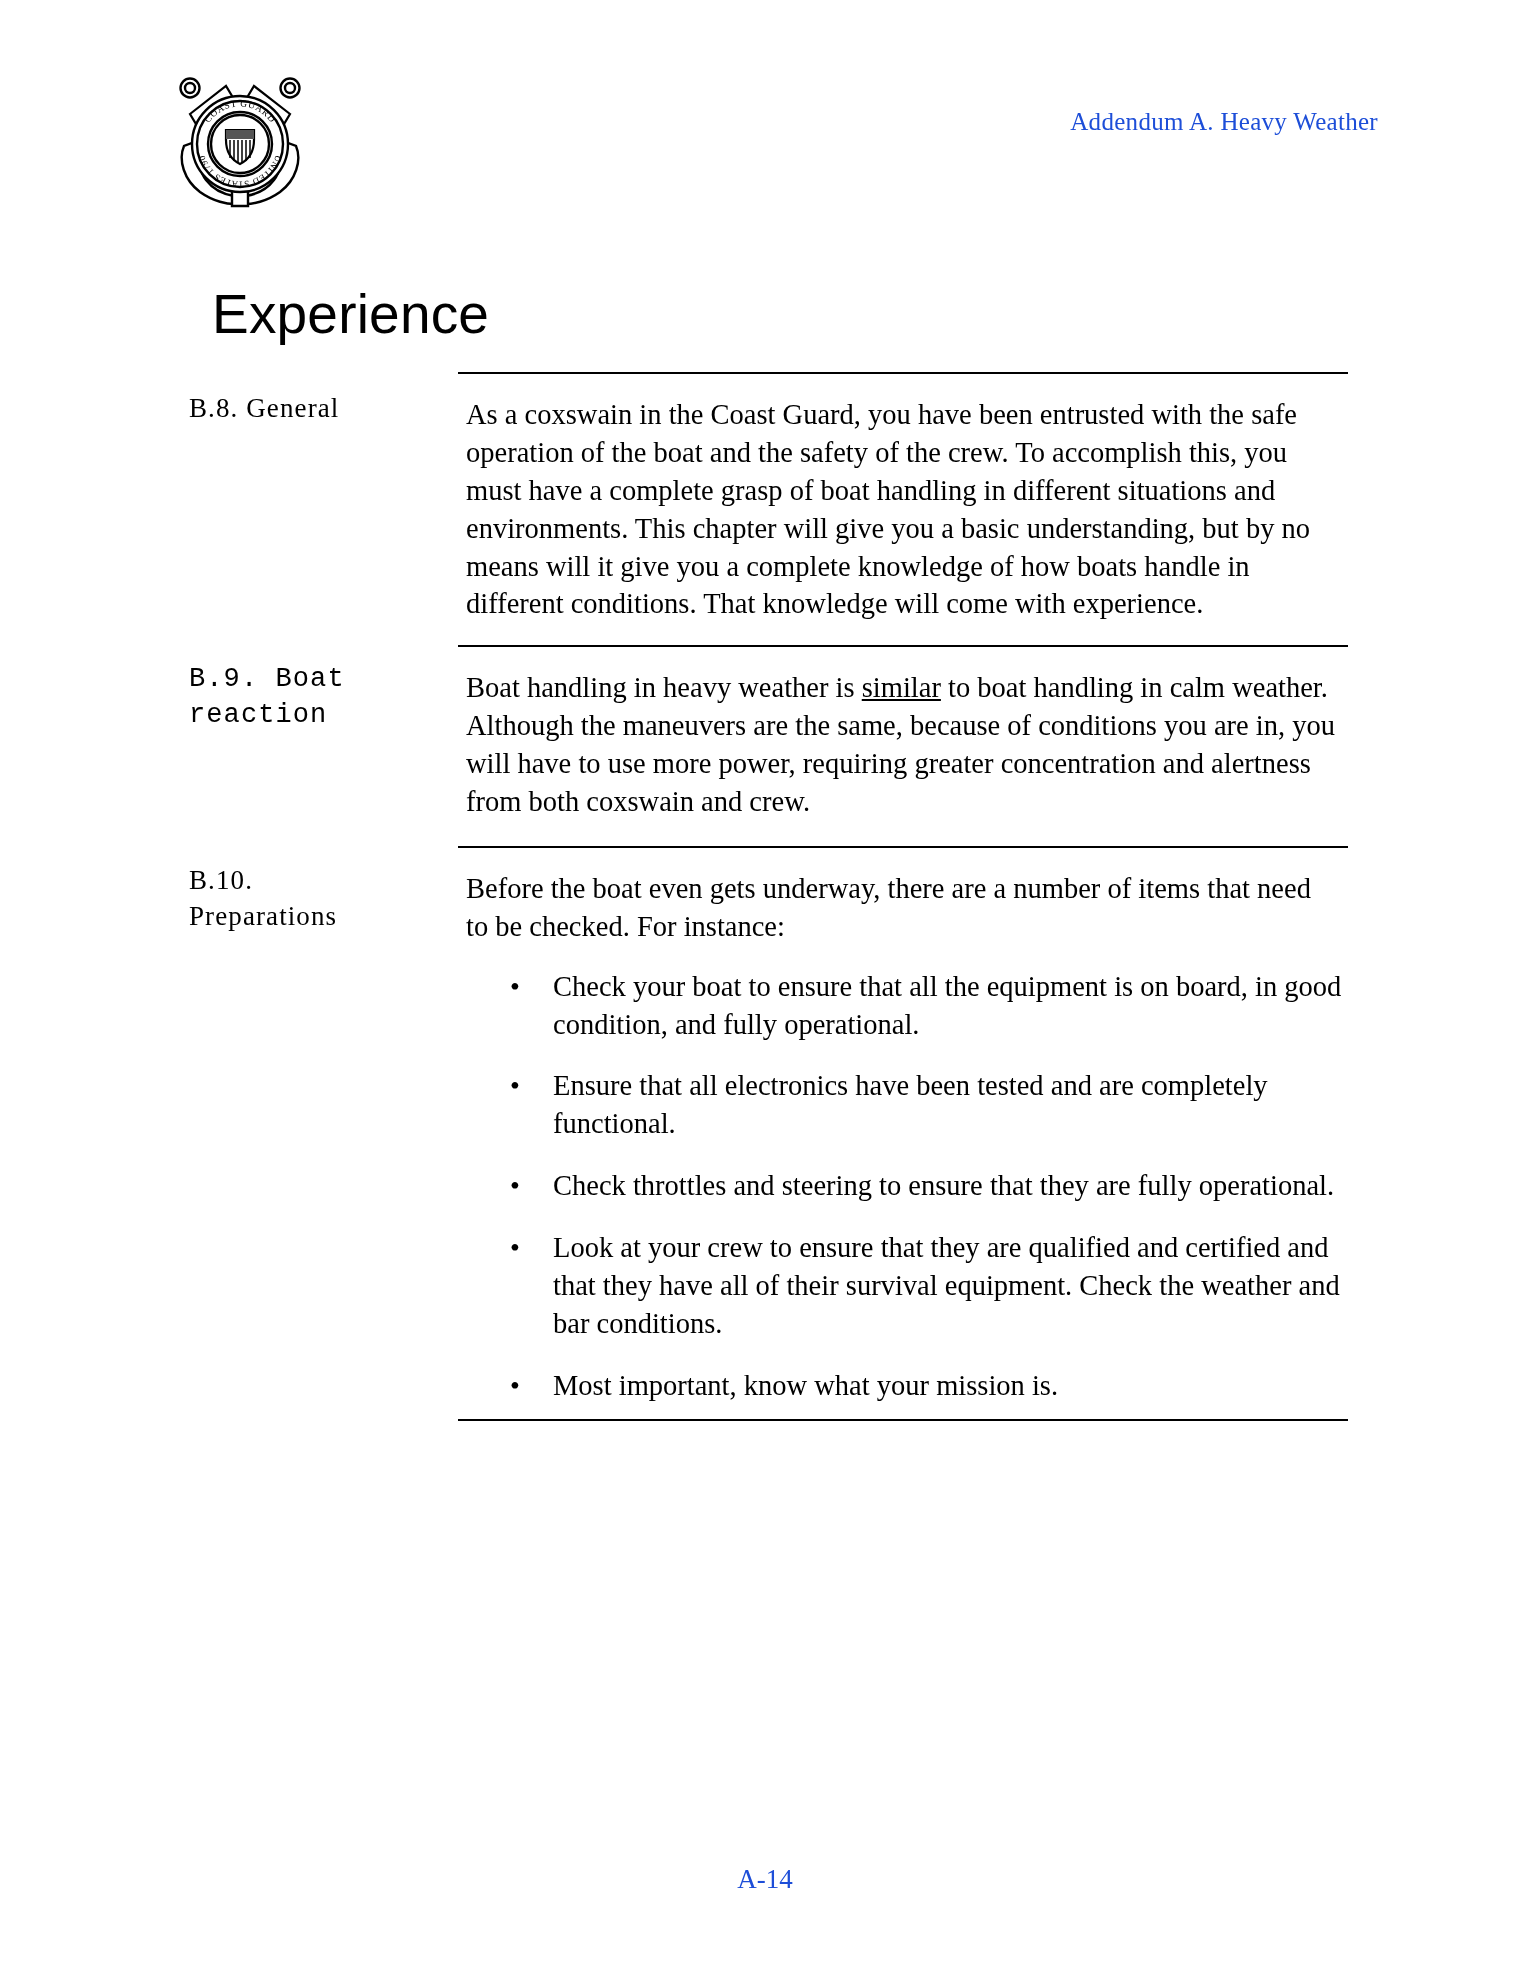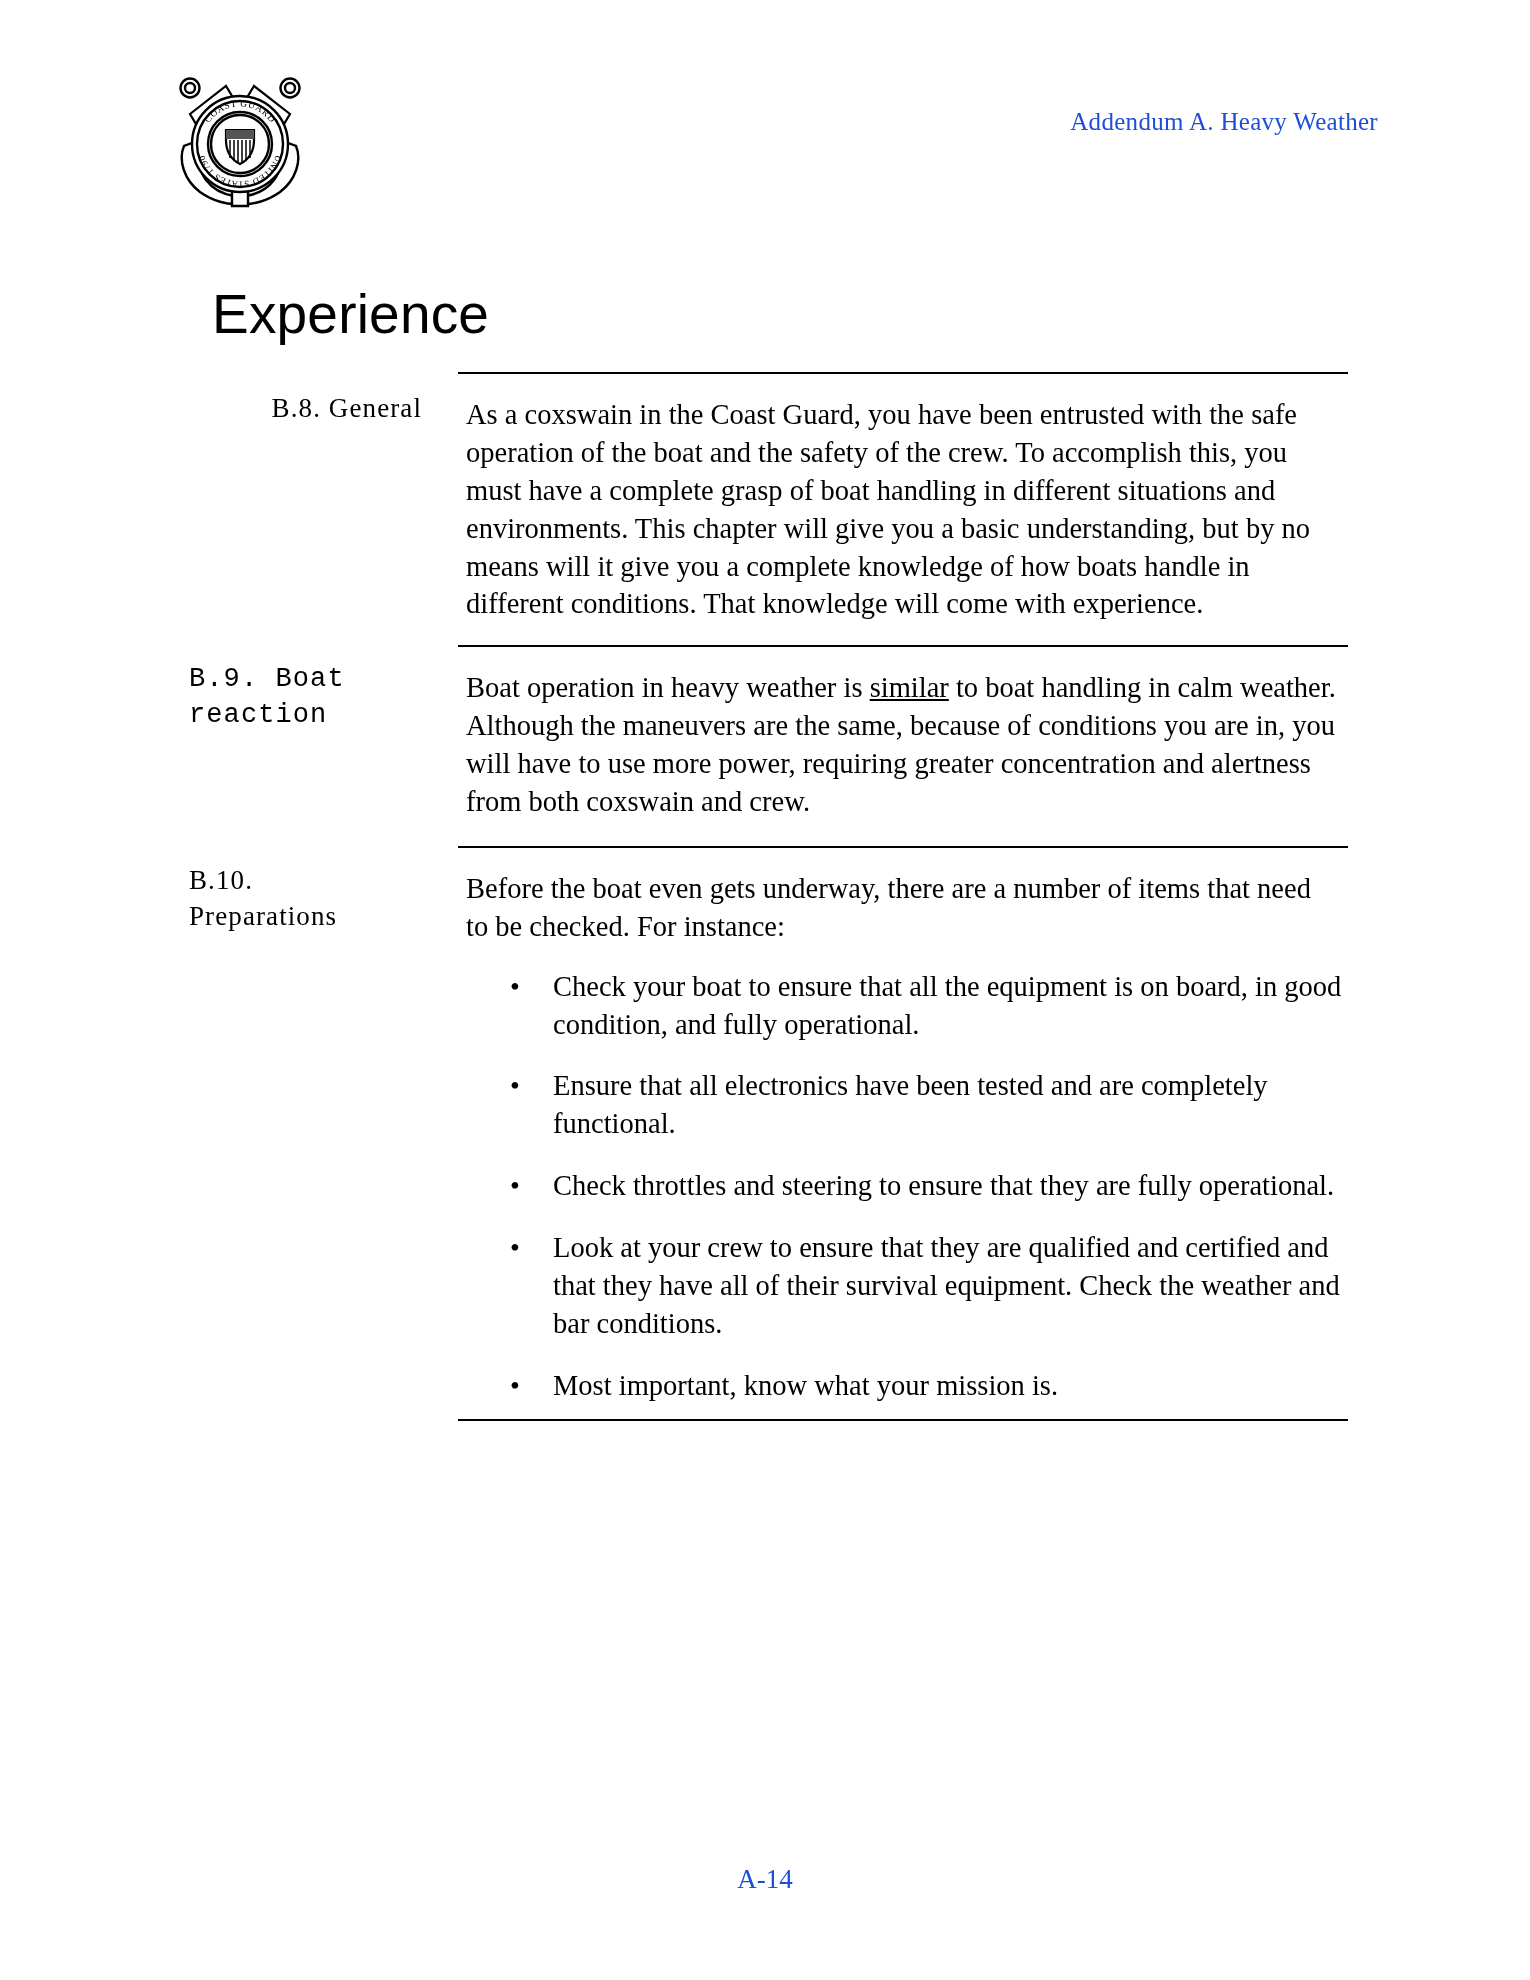--- a/index.html
+++ b/index.html
@@ -143,21 +143,21 @@
   .bullet-list li .bullet-dot {
     position: absolute;
     left: 6px;
     top: 0;
     font-size: 28px;
     line-height: 1.33;
   }
 
   
   .section.general .section-body { padding-bottom: 14px; }
-  .section.general .section-label { padding-top: 17px; text-align: right; }
+  .section.general .section-label { padding-top: 17px; }
 
   .section.reaction .section-label { padding-top: 15px; font-family: Liberation Mono, monospace; }
   .section.reaction .section-body { padding-bottom: 17px; }
 
   .section.prep .section-label { padding-top: 15px; }
   .section.prep .section-body { padding-bottom: 8px; }
 
   
   .page-footer {
     position: absolute;
@@ -244,21 +244,21 @@
       <div class="section-body">
         <p>As a coxswain in the Coast Guard, you have been entrusted with the safe operation of the boat and the safety of the crew. To accomplish this, you must have a complete grasp of boat handling in different situations and environments. This chapter will give you a basic understanding, but by no means will it give you a complete knowledge of how boats handle in different conditions. That knowledge will come with experience.</p>
       </div>
     </div>
 
     <div class="rule"></div>
 
     <div class="section reaction">
       <div class="section-label">B.9.  Boat reaction</div>
       <div class="section-body">
-        <p><span>Boat operation in heavy weather is </span><span class="underline-term">similar</span><span> to boat handling in calm weather. Although the maneuvers are the same, because of conditions you are in, you will have to use more power, requiring greater concentration and alertness from both coxswain and crew.</span></p>
+        <p><span>Boat handling in heavy weather is </span><span class="underline-term">similar</span><span> to boat handling in calm weather. Although the maneuvers are the same, because of conditions you are in, you will have to use more power, requiring greater concentration and alertness from both coxswain and crew.</span></p>
       </div>
     </div>
 
     <div class="rule"></div>
 
     <div class="section prep">
       <div class="section-label">
         <div>B.10.</div>
         <div>Preparations</div>
       </div>

